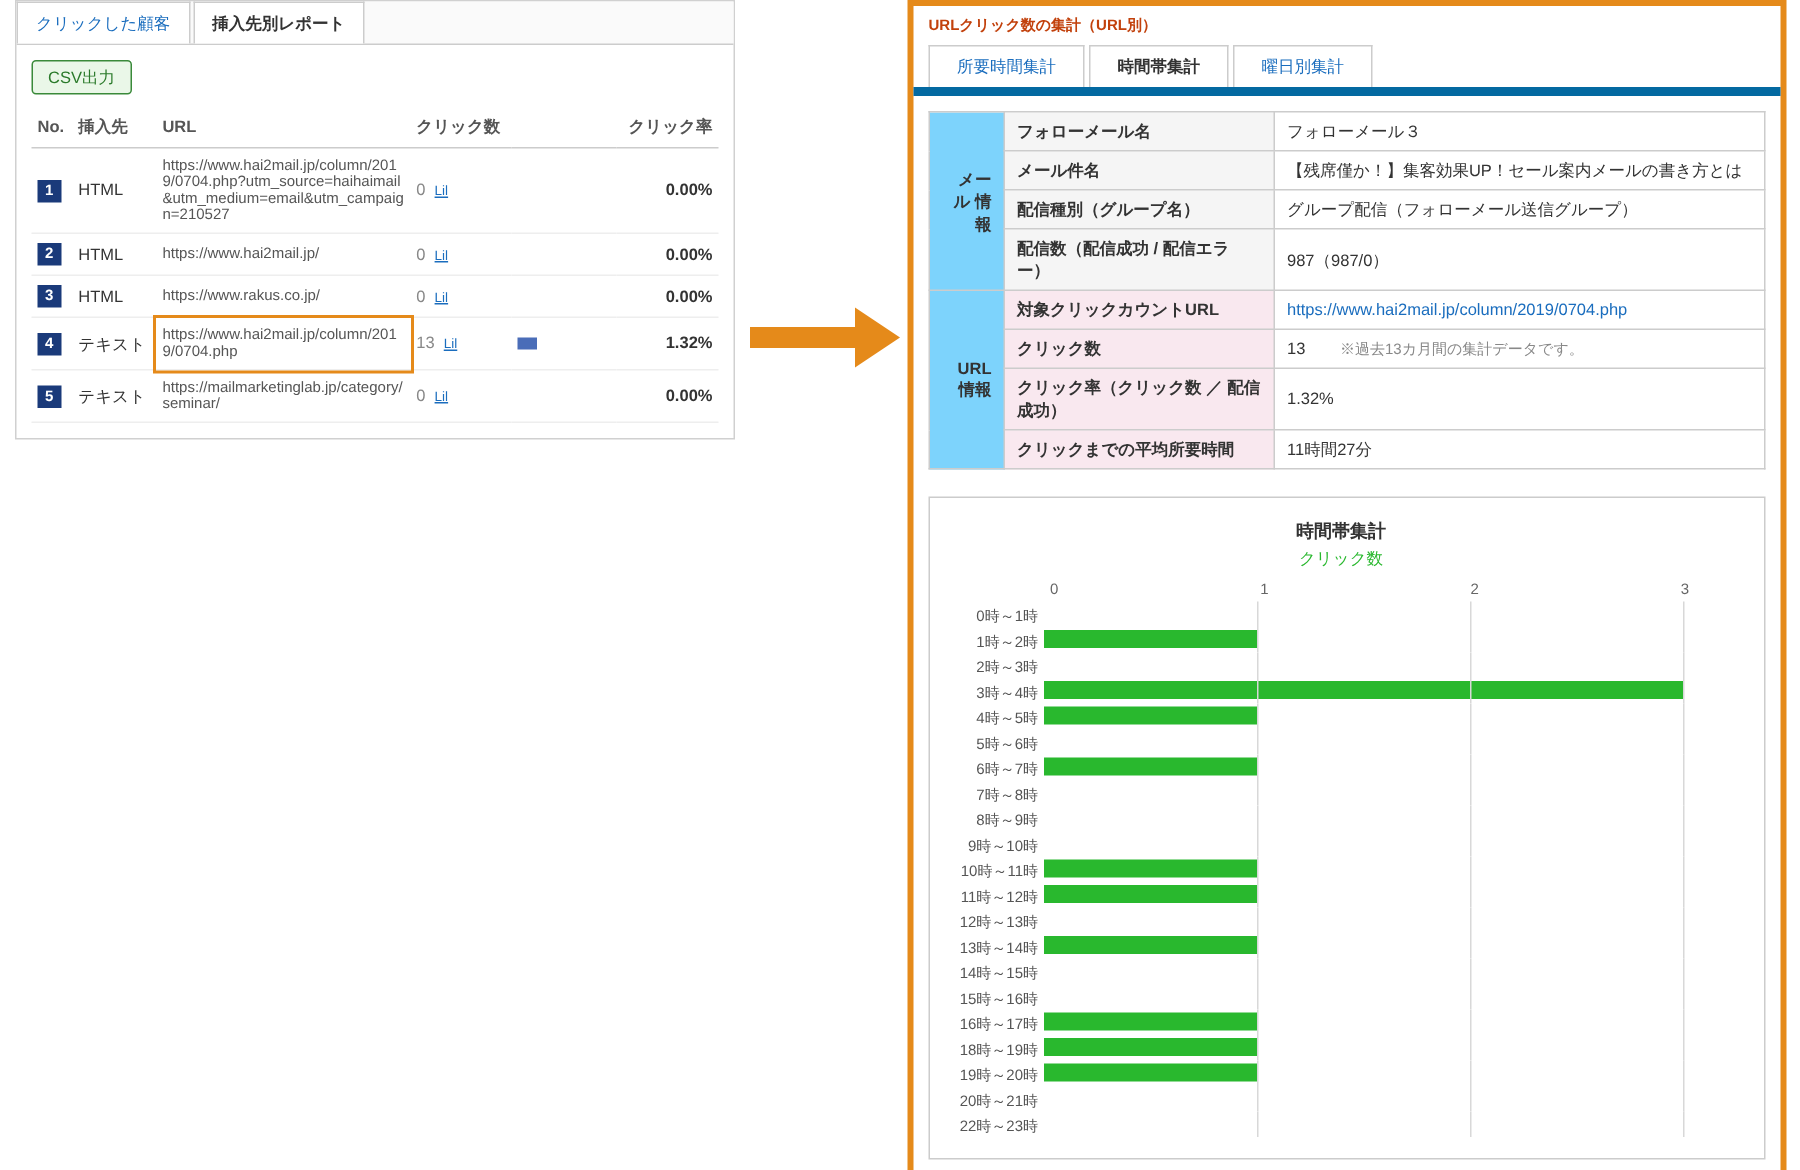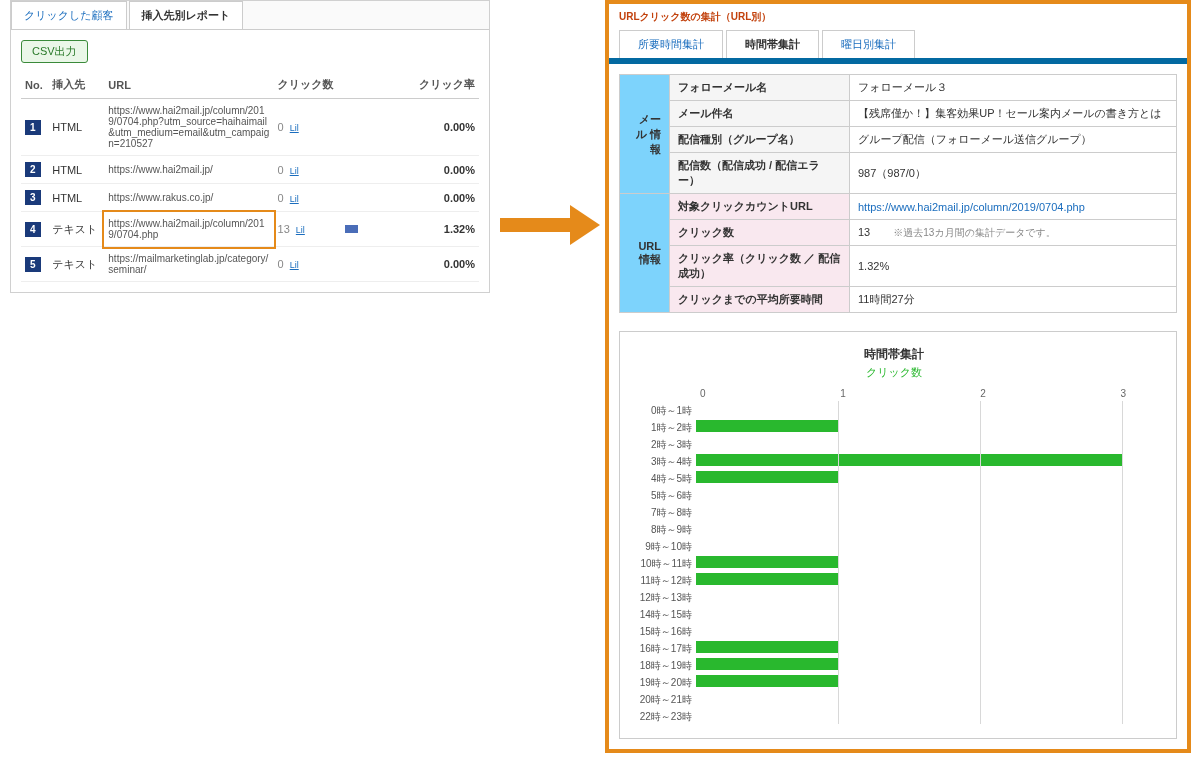--- a/index.html
+++ b/index.html
@@ -252,20 +252,29 @@
           <div class="chart-row">
             <div class="chart-label">5時～6時</div>
             <div class="chart-track">
               <div class="chart-grid" style="left: 142px;"></div>
               <div class="chart-grid" style="left: 284px;"></div>
               <div class="chart-grid" style="left: 426px;"></div>
               <div class="chart-bar" style="width: 0px;"></div>
             </div>
           </div>
           <div class="chart-row">
+            <div class="chart-label">6時～7時</div>
+            <div class="chart-track">
+              <div class="chart-grid" style="left: 142px;"></div>
+              <div class="chart-grid" style="left: 284px;"></div>
+              <div class="chart-grid" style="left: 426px;"></div>
+              <div class="chart-bar" style="width: 142px;"></div>
+            </div>
+          </div>
+          <div class="chart-row">
             <div class="chart-label">7時～8時</div>
             <div class="chart-track">
               <div class="chart-grid" style="left: 142px;"></div>
               <div class="chart-grid" style="left: 284px;"></div>
               <div class="chart-grid" style="left: 426px;"></div>
               <div class="chart-bar" style="width: 0px;"></div>
             </div>
           </div>
           <div class="chart-row">
             <div class="chart-label">8時～9時</div>
@@ -303,20 +312,29 @@
               <div class="chart-bar" style="width: 142px;"></div>
             </div>
           </div>
           <div class="chart-row">
             <div class="chart-label">12時～13時</div>
             <div class="chart-track">
               <div class="chart-grid" style="left: 142px;"></div>
               <div class="chart-grid" style="left: 284px;"></div>
               <div class="chart-grid" style="left: 426px;"></div>
               <div class="chart-bar" style="width: 0px;"></div>
+            </div>
+          </div>
+          <div class="chart-row">
+            <div class="chart-label">13時～14時</div>
+            <div class="chart-track">
+              <div class="chart-grid" style="left: 142px;"></div>
+              <div class="chart-grid" style="left: 284px;"></div>
+              <div class="chart-grid" style="left: 426px;"></div>
+              <div class="chart-bar" style="width: 142px;"></div>
             </div>
           </div>
           <div class="chart-row">
             <div class="chart-label">14時～15時</div>
             <div class="chart-track">
               <div class="chart-grid" style="left: 142px;"></div>
               <div class="chart-grid" style="left: 284px;"></div>
               <div class="chart-grid" style="left: 426px;"></div>
               <div class="chart-bar" style="width: 0px;"></div>
             </div>

